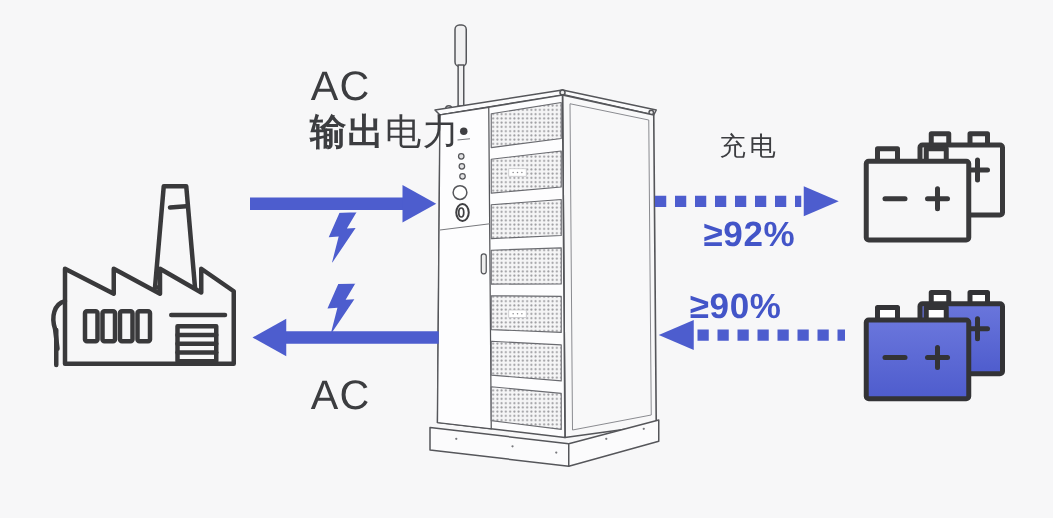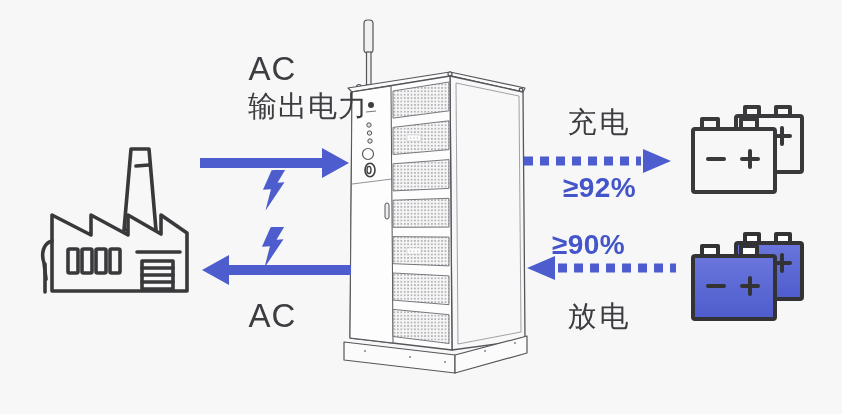--- a/index.html
+++ b/index.html
@@ -11,22 +11,22 @@
     position:relative;
     width:842px;height:414px;
     background:#f7f7f8;
     overflow:hidden;
     padding-left:36px;
   }
   .abs{position:absolute;}
   .flow-label{color:#3c3d40;text-align:center;}
   .flow-label .l1{font-size:33px;line-height:38px;letter-spacing:1px;}
   .flow-label .l2{font-size:29px;line-height:36px;letter-spacing:1px;white-space:nowrap;}
-  .flow-label .l2 b{font-weight:400;margin-left:48px;}
-  .side-label{color:#3c3d40;font-size:29px;letter-spacing:3px;text-align:center;white-space:nowrap;}
+  .flow-label .l2 b{font-weight:700;margin-left:48px;}
+  .side-label{color:#3c3d40;font-size:21px;letter-spacing:3px;text-align:center;white-space:nowrap;}
   .pct-label{color:#4355c8;font-size:28px;font-weight:700;text-align:center;white-space:nowrap;letter-spacing:0.5px;}
   svg{display:block;}
 </style>
 </head>
 <body>
 
 <div class="stage">
 
   <svg class="abs" style="left:35px;top:140px" width="160" height="162" viewBox="0 0 160 162" aria-label="factory">
     <g fill="none" stroke="#39393b" stroke-width="3.6" stroke-linejoin="round" stroke-linecap="round">
@@ -166,21 +166,20 @@
     <line x1="4" y1="14" x2="121" y2="14" stroke="#4d5dce" stroke-width="9" stroke-dasharray="9 7"></line>
     <polygon points="123,2 151,14 123,26" fill="#4d5dce"></polygon>
   </svg>
   <div class="abs pct-label" style="left:537px;top:172px;width:125px">≥92%</div>
 
   <div class="abs pct-label" style="left:526px;top:229px;width:125px">≥90%</div>
   <svg class="abs" style="left:520px;top:254px" width="158" height="28" viewBox="0 0 158 28">
     <line x1="38" y1="14" x2="156" y2="14" stroke="#4d5dce" stroke-width="9" stroke-dasharray="9 7"></line>
     <polygon points="35,2 7,14 35,26" fill="#4d5dce"></polygon>
   </svg>
-  <div class="abs side-label" style="left:537px;top:297px;width:125px">放电</div>
 
   <svg class="abs" style="left:690px;top:100px" width="118" height="95" viewBox="0 0 118 95" aria-label="batteries">
     <g stroke="#39393b" stroke-width="4" fill="#f7f7f8" stroke-linejoin="round" stroke-linecap="round">
 
       <rect x="55" y="7" width="14" height="11"></rect>
       <rect x="86" y="7" width="14" height="11"></rect>
       <rect x="46" y="16" width="66" height="56" rx="2"></rect>
       <line x1="84" y1="36" x2="100" y2="36"></line>
       <line x1="92" y1="28" x2="92" y2="44"></line>
 

